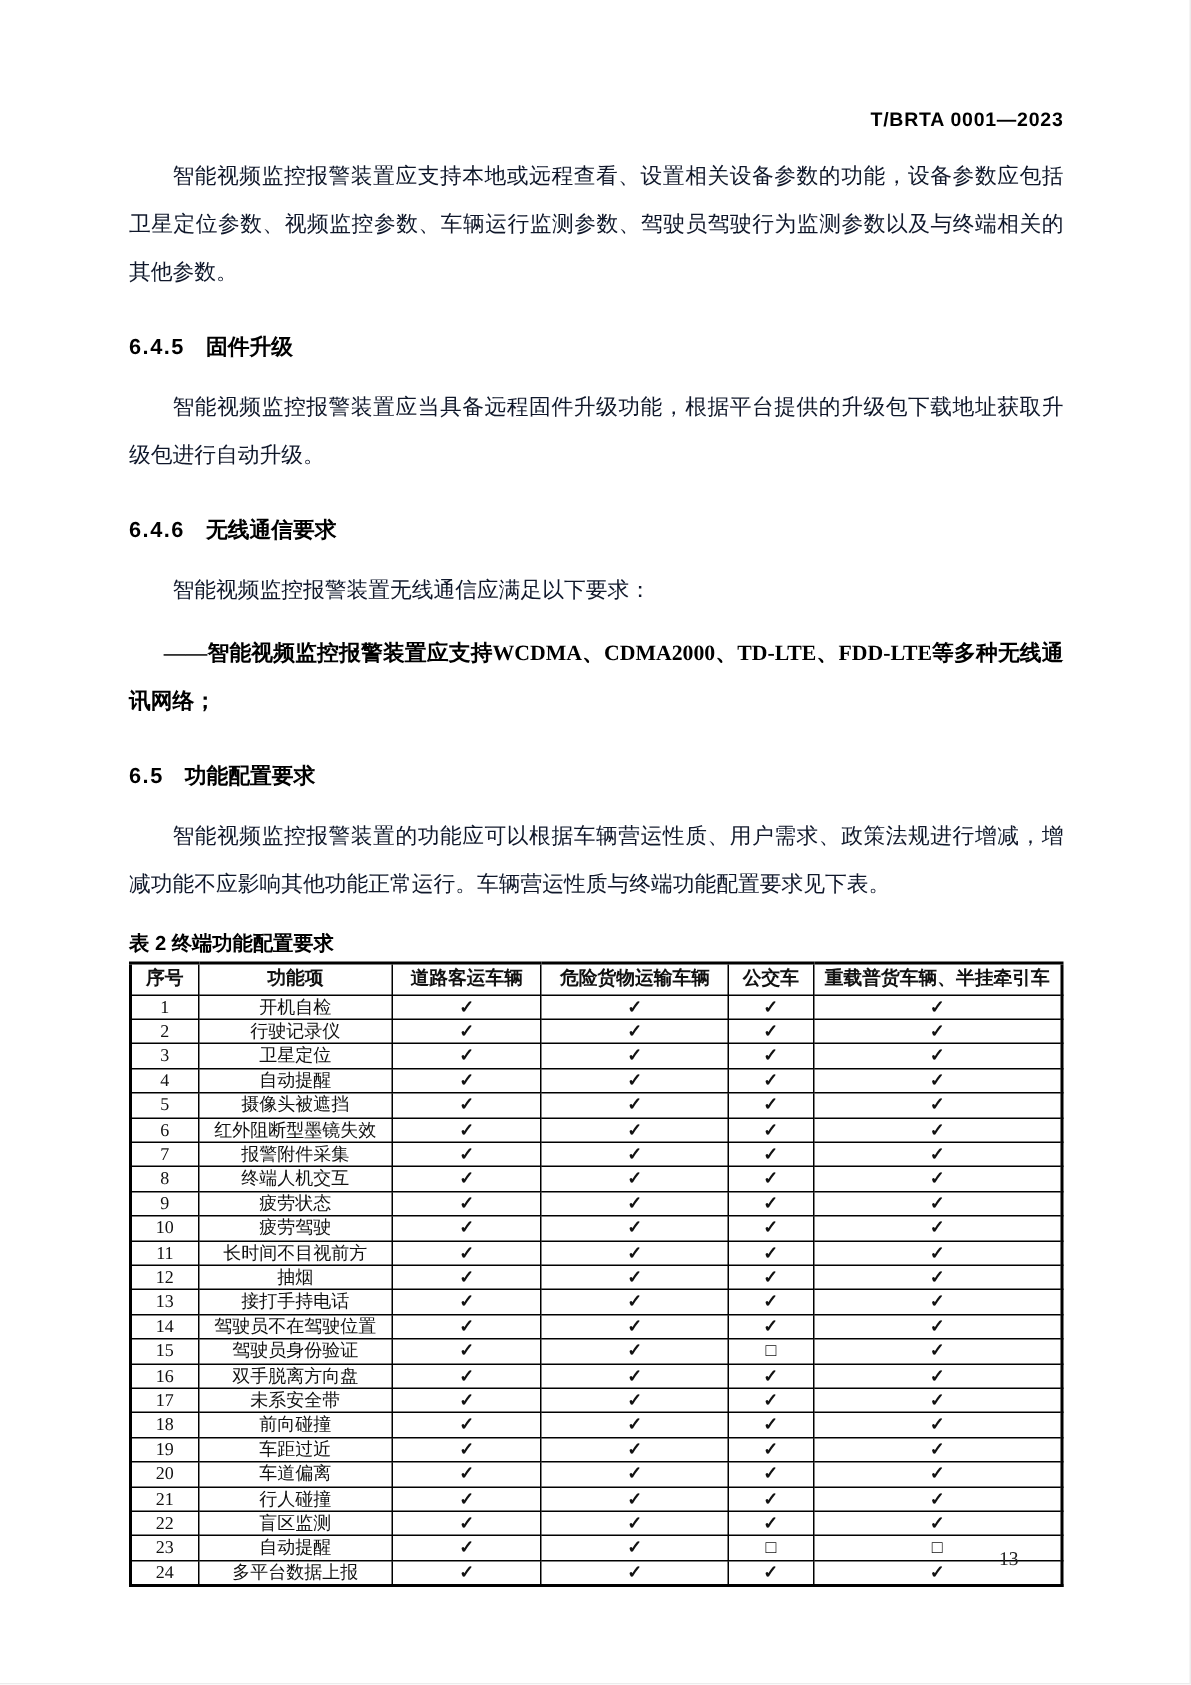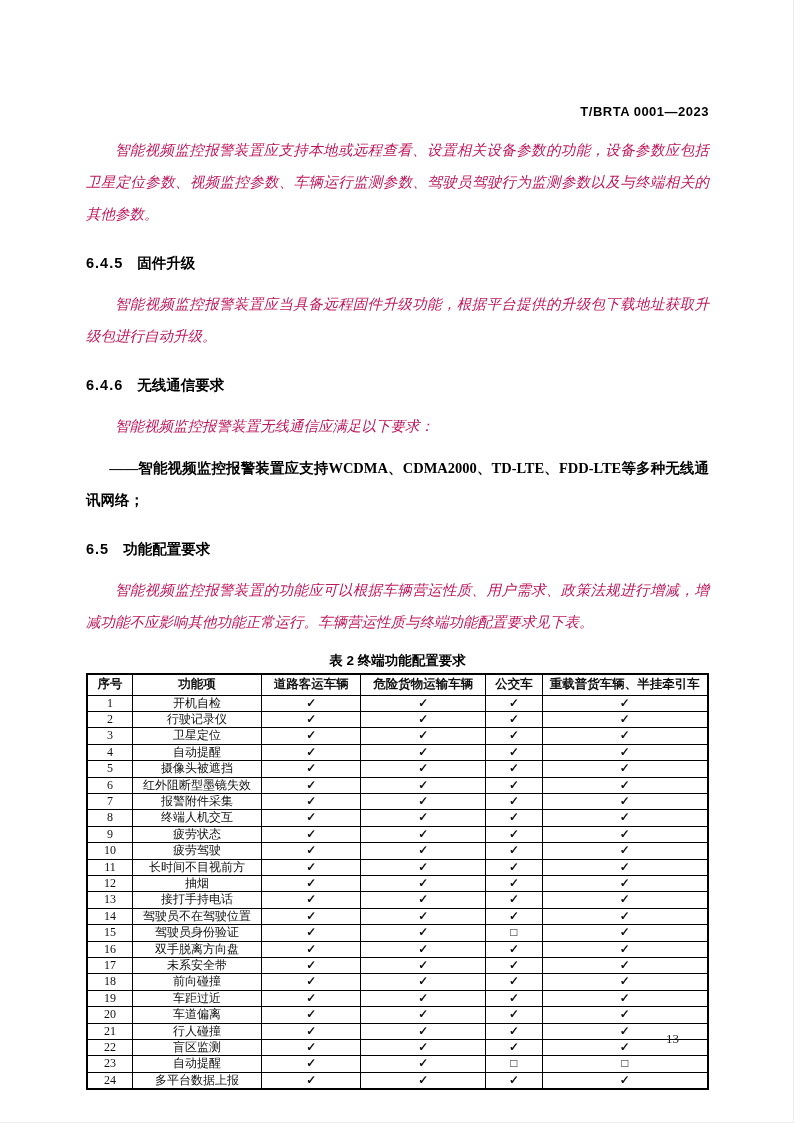--- a/index.html
+++ b/index.html
@@ -9,58 +9,56 @@
     width: 794px;
     height: 1123px;
     background: #ffffff;
     border-right: 1px solid #ececec;
     border-bottom: 1px solid #ececec;
     font-family: "Liberation Serif", "DejaVu Serif", serif;
     color: #111111;
     overflow: hidden;
   }
   .content {
-    padding: 104px 84px 0 86px; 
+    padding: 72px 84px 0 86px; 
   }
   .ref-header {
     text-align: right;
     font-family: "Liberation Sans", "DejaVu Sans", sans-serif;
     font-weight: 600;
     font-size: 13px;
     letter-spacing: 0.5px;
     color: #000;
   }
   .para {
     font-size: 14.5px;
     line-height: 32px;
     text-align: justify;
     text-indent: 2em;
     margin-top: 15px;
-    color: #be185d;
-    font-style: italic;
+    color: #0f172a;
   }
   .heading {
     font-family: "Liberation Sans", "DejaVu Sans", sans-serif;
     font-weight: bold;
     font-size: 14.5px;
     margin-top: 24px;
     color: #000;
   }
   .heading .num { margin-right: 14px; letter-spacing: 1px; text-align: right; }
   .bullet {
     font-size: 14.5px;
     line-height: 32px;
     text-align: justify;
     text-indent: 1.6em;
     margin-top: 10px;
     color: #000;
     font-weight: bold;
   }
   .table-caption {
-    text-align: center;
     font-family: "Liberation Sans", "DejaVu Sans", sans-serif;
     font-weight: bold;
     font-size: 13.5px;
     margin-top: 14px;
     margin-bottom: 3px;
     color: #000;
   }
   table.cfg {
     width: 100%;
     border-collapse: collapse;

